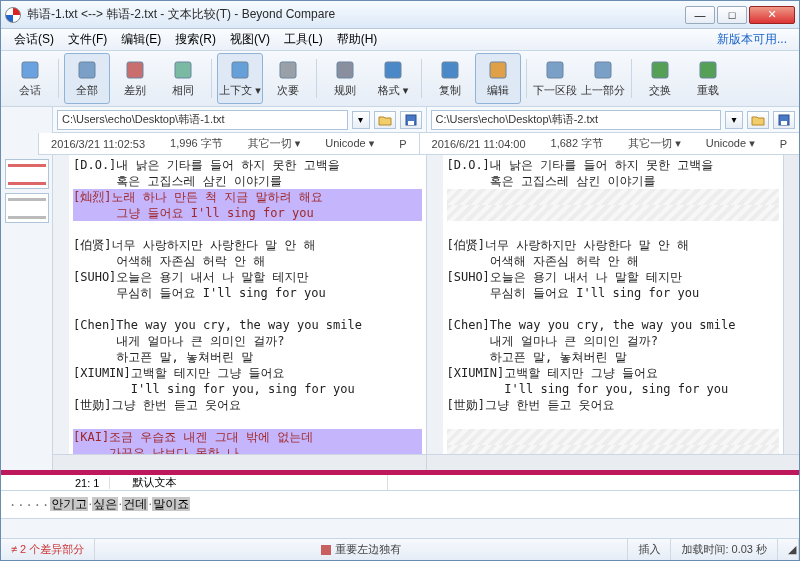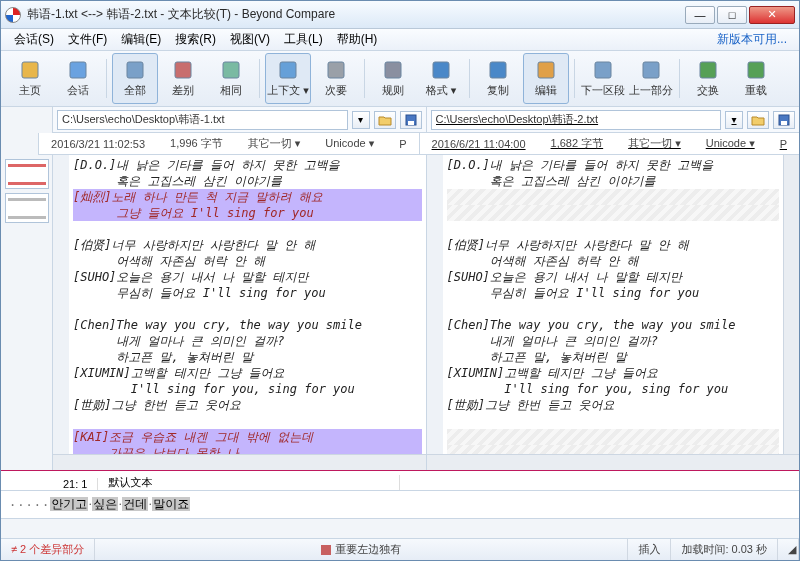--- a/index.html
+++ b/index.html
@@ -16,40 +16,40 @@
   .new-ver { color:#1a63c7; margin-left:auto; padding-right:6px;}
   .toolbar { height:56px; background:linear-gradient(#f6f9fd,#e6edf6); border-bottom:1px solid #c9d6e4; display:flex; align-items:stretch; padding:2px 6px; gap:2px;}
   .tbtn { width:46px; display:flex; flex-direction:column; align-items:center; justify-content:center; gap:2px; border:1px solid transparent; border-radius:3px; padding:2px 0;}
   .tbtn .ic { width:22px; height:22px; display:flex; align-items:center; justify-content:center; }
   .tbtn .lbl { font-size:11px; color:#333; white-space:nowrap;}
   .tbtn.active { border-color:#8fb3d9; background:#dfe9f5;}
   .tsep { width:1px; background:#c9d6e4; margin:6px 3px;}
   .pathrow { height:26px; display:flex; border-bottom:1px solid #c9d6e4; background:#f6f9fd;}
   .statrow { height:22px; display:flex; border-bottom:1px solid #c9d6e4; background:#fff; font-size:11px;}
   .half { flex:1; display:flex; align-items:center; padding:0 4px; gap:4px; border-right:1px solid #c9d6e4; }
-  .half:last-child{border-right:none;text-decoration:underline;}
+  .half:last-child{border-right:none;}
   .path-input { flex:1; height:20px; border:1px solid #b0c4da; background:#fff; padding:0 4px; font-size:11px; color:#333;}
   .smallbtn{ width:18px; height:18px; border:1px solid #b0c4da; background:linear-gradient(#fff,#e8eef6); font-size:10px; display:flex; align-items:center; justify-content:center;}
   .stat-part { padding:0 8px; color:#444; white-space:nowrap;}
   .stat-sep { width:1px; background:#ddd; margin:3px 0;}
   .body { flex:1; display:flex; min-height:0;}
   .thumbcol { width:52px; background:#f2f5f9; border-right:1px solid #c9d6e4; padding:4px; display:flex; flex-direction:column; gap:4px;}
   .thumb { width:44px; height:30px; border:1px solid #b0c4da; background:#fff; position:relative;}
   .thumb .bar{position:absolute; left:2px; right:2px; height:3px; background:#d66;}
   .panes { flex:1; display:flex; min-width:0;}
-  .pane { flex:1; display:flex; flex-direction:column; min-width:0;font-style:italic; }
+  .pane { flex:1; display:flex; flex-direction:column; min-width:0; }
   .pane.left { border-right:1px solid #c9d6e4;}
   .gutter { width:16px; background:#eef2f7; }
   .txtwrap{flex:1; display:flex; overflow:hidden;}
   .txt { flex:1; font-family:"SimSun",monospace; font-size:12px; line-height:16px; white-space:pre; padding:2px 4px; overflow:hidden; color:#222;}
   .diff { background:#c4b5fd; color:#a02828;}
   .ghost { background: repeating-linear-gradient(135deg,#ededed 0 4px,#f7f7f7 4px 8px); min-height:16px;}
   .vscroll { width:16px; background:#e9edf2; border-left:1px solid #ccd6e2;}
   .hscroll { height:16px; background:#e9edf2; border-top:1px solid #ccd6e2;}
-  .posrow { height:20px; display:flex; align-items:flex-end; border-top:1px solid #be185d; background:#fff; font-size:11px;}
+  .posrow { height:20px; display:flex; align-items:center; border-top:5px solid #be185d; background:#fff; font-size:11px;gap:12px;}
   .posrow .cell{ padding:0 10px; border-right:1px solid #ddd;}
   .preview { height:28px; background:#fff; border-top:1px solid #c9d6e4; padding:2px 8px; font-family:"SimSun"; font-size:12px; display:flex; align-items:center; overflow:hidden; white-space:pre;}
   .preview .dots{ color:#777; font-family:monospace; letter-spacing:1px;}
   .preview .hl{ background:#c8c8c8; color:#000; padding:0 1px;}
   .previewsplit{height:20px; display:flex; background:#f2f5f9; border-top:1px solid #c9d6e4;}
   .statusbar{ height:22px; background:linear-gradient(#f6f9fd,#e6edf6); border-top:1px solid #c9d6e4; display:flex; align-items:center; font-size:11px; color:#444;}
   .statusbar .cell{ padding:0 10px; border-right:1px solid #d0d8e2; height:100%; display:flex; align-items:center;}
   .statusbar .red{ color:#c33;}
   svg { display:block;}
 </style>
@@ -78,28 +78,20 @@
         <span class="menuitem">工具(L)</span>
         <span class="menuitem">帮助(H)</span>
       </div>
     <a class="new-ver">新版本可用...</a>
   </div>
 
   <div class="toolbar" id="toolbar">
       <div class="tbtn">
         <div class="ic">
           <svg width="20" height="20">
-            <rect x="2" y="2" width="16" height="16" rx="2" fill="#e8b64a" stroke="#6a85a0"></rect>
-          </svg>
-        </div>
-        <div class="lbl">主页</div>
-      </div>
-      <div class="tbtn">
-        <div class="ic">
-          <svg width="20" height="20">
             <rect x="2" y="2" width="16" height="16" rx="2" fill="#6aa2e0" stroke="#6a85a0"></rect>
           </svg>
         </div>
         <div class="lbl">会话</div>
       </div>
       <div class="tsep"></div>
       <div class="tbtn active">
         <div class="ic">
           <svg width="20" height="20">
             <rect x="2" y="2" width="16" height="16" rx="2" fill="#7aa0c8" stroke="#6a85a0"></rect>

